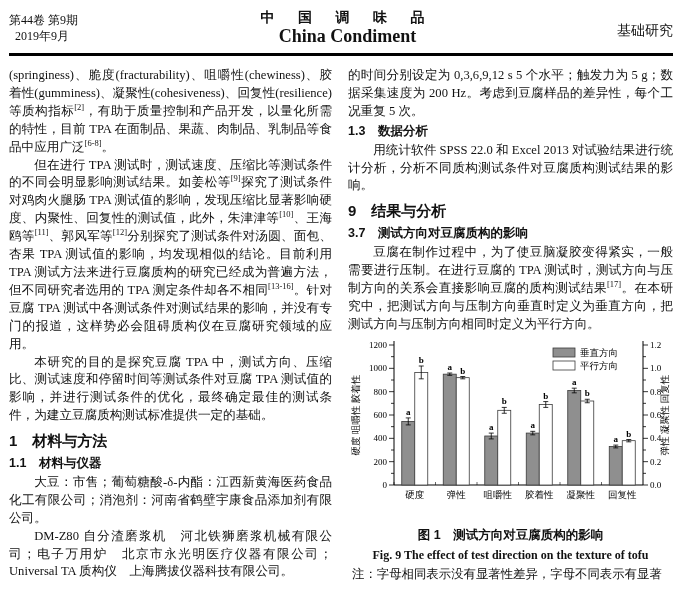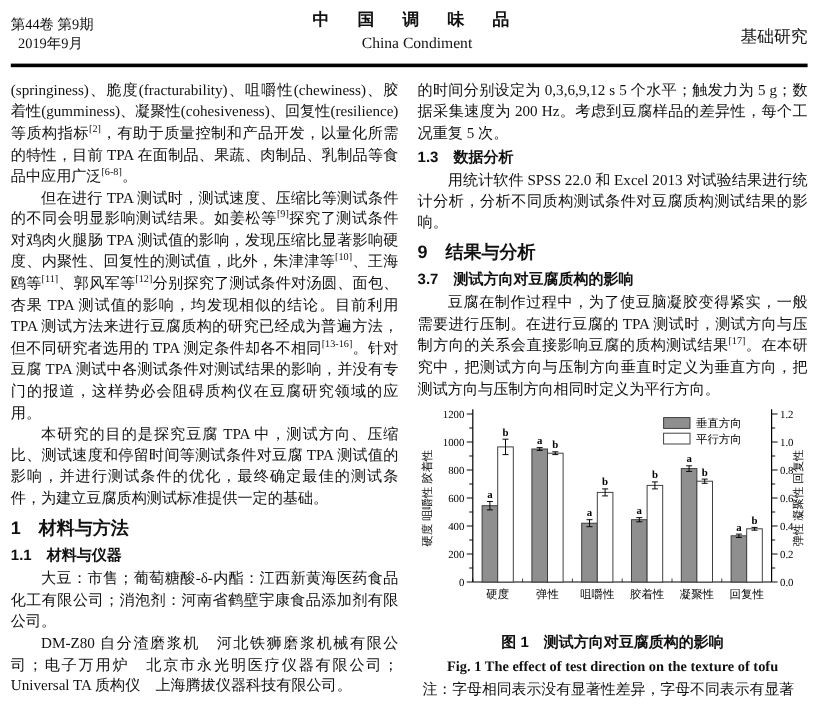--- a/index.html
+++ b/index.html
@@ -9,21 +9,21 @@
     color:#111;
     -webkit-font-smoothing:antialiased;
   }
   .page{padding:8px 9px 0 9px;}
   
   .hdr{display:flex;align-items:flex-start;height:42px;gap:24px;}
   .hdr-left{font-size:12px;line-height:16px;white-space:nowrap;padding-top:4px;}
   .hdr-left .l2{padding-left:6px;}
   .hdr-center{text-align:center;flex:1;}
   .hdr-cn{font-size:14px;font-weight:bold;letter-spacing:10px;line-height:20px;}
-  .hdr-en{font-size:13px;font-weight:normal;line-height:16px;}
+  .hdr-en{font-size:18px;font-weight:bold;line-height:16px;}
   .hdr-right{font-size:14px;white-space:nowrap;padding-top:14px;}
   .rule{border-top:3px solid #000;margin-top:3px;}
   
   .cols{display:flex;gap:16px;margin-top:11px;}
   .col{width:325px;font-size:12.6px;line-height:17.9px;text-align:justify;text-justify:inter-ideograph;}
   .col p{margin:0;}
   .col p.ind{text-indent:2em;}
   .col sup{font-size:8.5px;line-height:0;}
   .h1{font-family:"Liberation Sans","DejaVu Sans",sans-serif;font-weight:bold;font-size:15px;margin:7px 0 5px 0;text-align:left;}
   .h2{font-family:"Liberation Sans","DejaVu Sans",sans-serif;font-weight:bold;font-size:12.5px;margin:2px 0 1px 0;text-align:left;}
@@ -188,19 +188,19 @@
             <line x1="280.75" y1="101.5" x2="280.75" y2="103.83333333333333" stroke="#000" stroke-width="0.8"></line>
             <line x1="278.25" y1="101.5" x2="283.25" y2="101.5" stroke="#000" stroke-width="0.8"></line>
             <line x1="278.25" y1="103.83333333333333" x2="283.25" y2="103.83333333333333" stroke="#000" stroke-width="0.8"></line>
             <text x="280.75" y="98.5" text-anchor="middle" font-size="9" font-weight="bold">b</text>
             <rect x="205" y="10" width="22" height="9" fill="#8f8f8f" stroke="#3a3a3a" stroke-width="0.8"></rect>
             <text x="232" y="18" font-size="9.5">垂直方向</text>
             <rect x="205" y="23" width="22" height="9" fill="#ffffff" stroke="#3a3a3a" stroke-width="0.8"></rect>
             <text x="232" y="31" font-size="9.5">平行方向</text>
           </svg>
         <div class="fig-cap-cn">图 1　测试方向对豆腐质构的影响</div>
-        <div class="fig-cap-en">Fig. 1 The effect of test direction on the texture of tofu</div>
+        <div class="fig-cap-en">Fig. 9 The effect of test direction on the texture of tofu</div>
         <div class="fig-note">注：字母相同表示没有显著性差异，字母不同表示有显著</div>
       </div>
     </div>
   </div>
 
 </div>
 
 </body></html>

